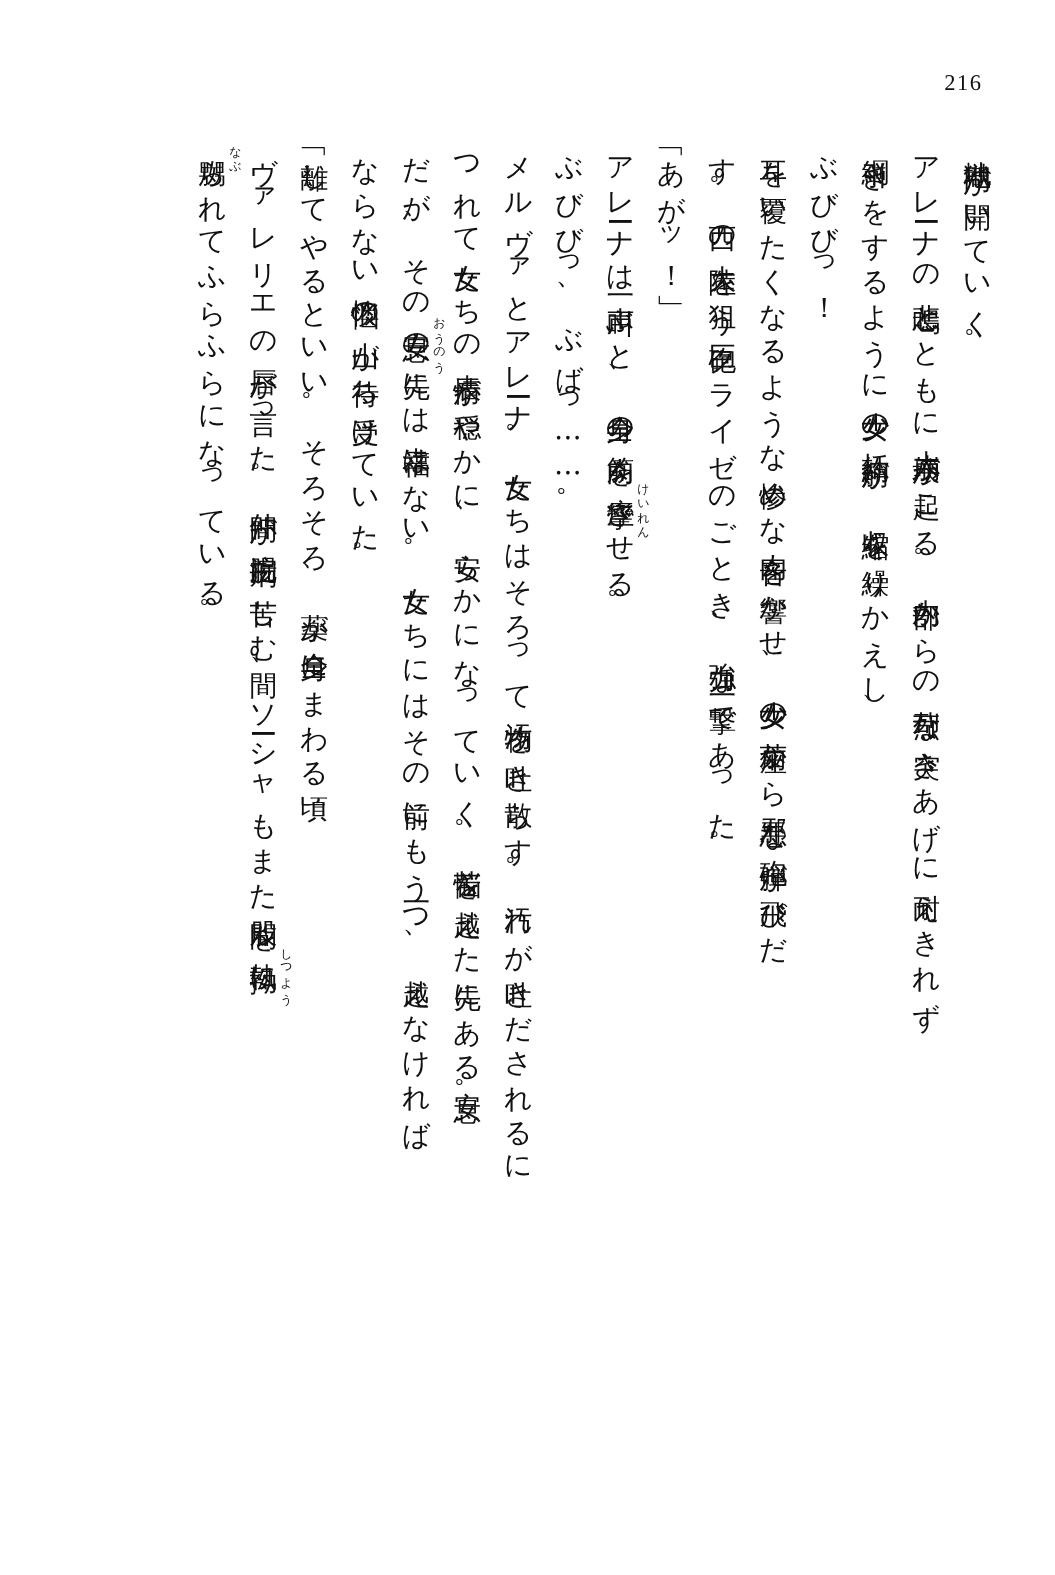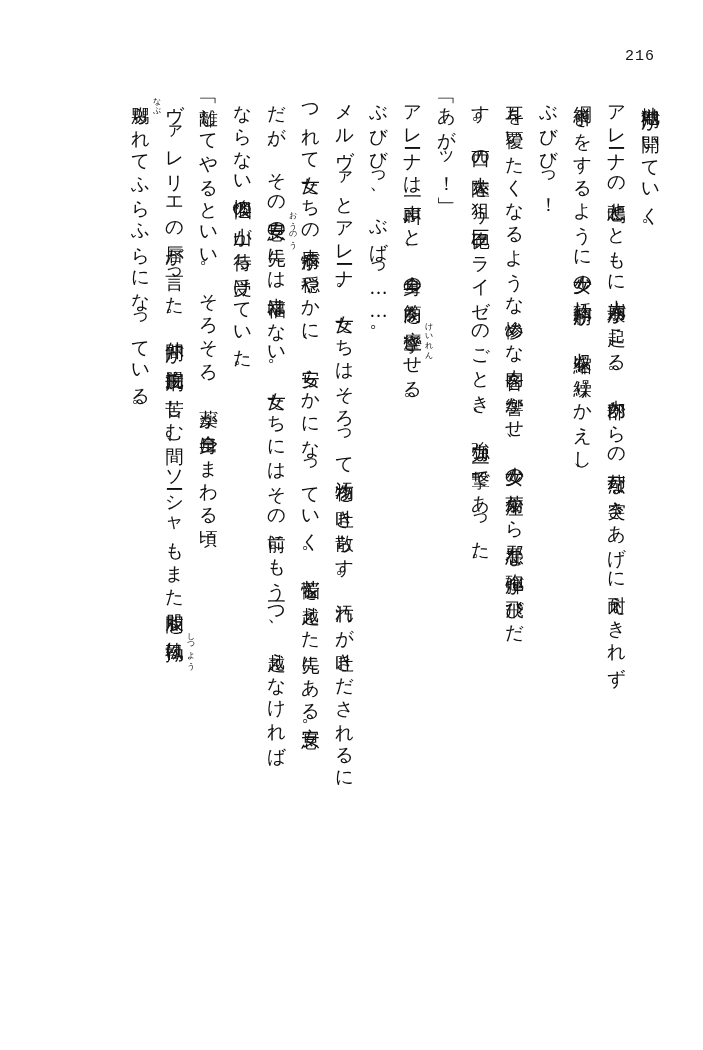--- a/index.html
+++ b/index.html
@@ -22,21 +22,21 @@
     height: 1050px;
     box-sizing: border-box;
   }
   .page-number {
     position: absolute;
     top: 48px;
     right: 48px;
     font-size: 15px;
     letter-spacing: 1px;
     color: #111;
-    font-family: Liberation Mono, monospace;
+    font-family: Liberation Serif, serif;
   }
   .text-body {
     position: absolute;
     top: 92px;
     right: 44px;
     left: 44px;
     bottom: 58px;
     display: flex;
     flex-direction: row-reverse;
     justify-content: flex-start;

